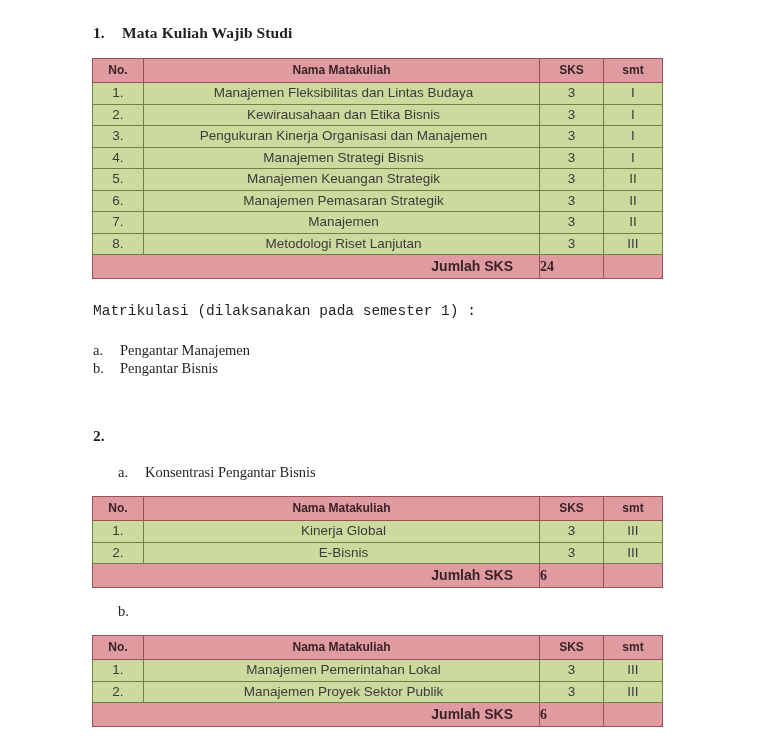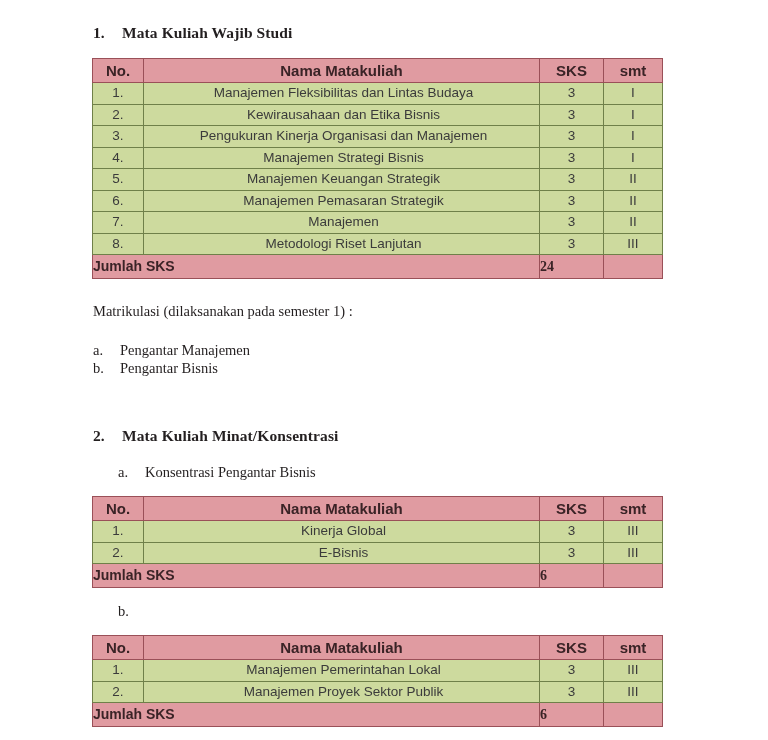--- a/index.html
+++ b/index.html
@@ -39,21 +39,21 @@
     flex: none;
   }
   .section-heading .txt {
     flex: none;
     text-align: right;
   }
 
   
   .para {
     position: absolute;
-    font-family: Liberation Serif, serif;
+    font-family: Liberation Mono, monospace;
     font-size: 14.5px;
     color: #231f20;
     white-space: pre;
   }
 
   
   .list-item {
     position: absolute;
     display: flex;
     align-items: baseline;
@@ -107,21 +107,21 @@
     overflow: hidden;
     white-space: nowrap;
   }
 
   
   .course-table thead th {
     background: #e09ba1;
     border: 1px solid #9a5058;
     color: #3a2326;
     font-weight: bold;
-    font-size: 15px;
+    font-size: 12px;
     text-align: center;
     height: 23px;
     line-height: 23px;
   }
 
   
   .course-table tbody td {
     background: #cdda9e;
     border: 1px solid #6f8049;
     color: #3b3b3b;
@@ -142,21 +142,21 @@
   .course-table tr.total-row td {
     background: #e09ba1;
     border: 1px solid #9a5058;
     color: #3a2326;
     font-weight: bold;
     height: 23px;
     line-height: 23px;
     font-size: 14px;
   }
   .course-table tr.total-row td.t-label {
-    text-align: left;
+    text-align: right;
     padding-right: 26px;
   }
   .course-table tr.total-row td.t-sks {
     text-align: left;
     font-family: Liberation Serif, serif;
   }
   .course-table tr.total-row td.t-blank {
     text-align: center;
   }
 
@@ -256,21 +256,20 @@
     <span class="mark">a.</span>
     <span class="txt">Pengantar Manajemen</span>
   </div>
   <div class="list-item" style="left:93px; top:360px;">
     <span class="mark">b.</span>
     <span class="txt">Pengantar Bisnis</span>
   </div>
 
   <div class="section-heading" style="left:93px; top:427px;">
     <span class="num">2.</span>
-    <span class="txt">Mata Kuliah Minat/Konsentrasi</span>
   </div>
 
   <div class="sub-heading" style="left:118px; top:464px;">
     <span class="mark">a.</span>
     <span class="txt">Konsentrasi Pengantar Bisnis</span>
   </div>
 
   <table class="course-table" id="table-bisnis" style="left:92px; top:496px;">
     <colgroup>
       <col class="w-no">

